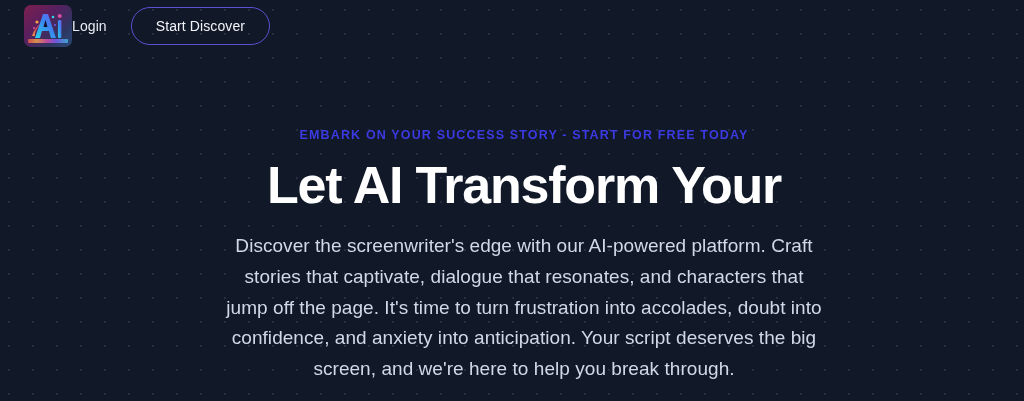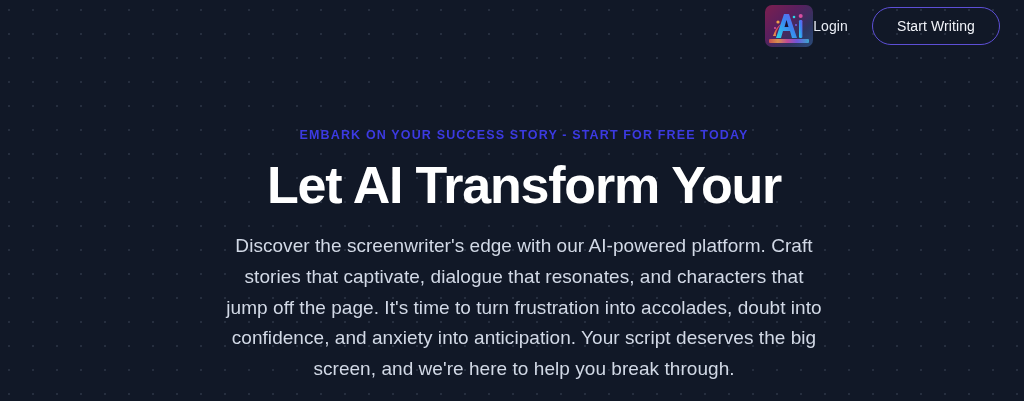--- a/index.html
+++ b/index.html
@@ -30,21 +30,21 @@
 
   
   .header {
     position: absolute;
     top: 0;
     left: 0;
     width: 1024px;
     height: 52px;
     display: flex;
     align-items: center;
-    justify-content: flex-end;
+    justify-content: flex-start;
     padding: 0 24px;
     box-sizing: border-box;
   }
 
   .logo {
     width: 48px;
     height: 42px;
     border-radius: 7px;
     position: relative;
     overflow: hidden;
@@ -182,21 +182,21 @@
         <circle cx="13" cy="17" r="1.6" fill="#f0a14a"></circle>
         <circle cx="29" cy="12" r="1.3" fill="#2bd6e8"></circle>
         <circle cx="10" cy="23" r="1.1" fill="#d84ea0"></circle>
         <circle cx="31" cy="20" r="1" fill="#6f5cf0"></circle>
       </svg>
       <span class="logo-tag"></span>
     </a>
 
     <div class="nav-right">
       <a class="login-link" href="#">Login</a>
-      <button class="nav-cta" type="button">Start Writing</button>
+      <button class="nav-cta" type="button">Start Discover</button>
     </div>
   </div>
 
   <div class="hero">
 
     <p class="eyebrow">EMBARK ON YOUR SUCCESS STORY - START FOR FREE TODAY</p>
 
     <h1 class="headline">Let AI Transform Your</h1>
 
     <p class="subcopy">Discover the screenwriter's edge with our AI-powered platform. Craft stories that captivate, dialogue that resonates, and characters that jump off the page. It's time to turn frustration into accolades, doubt into confidence, and anxiety into anticipation. Your script deserves the big screen, and we're here to help you break through.</p>

